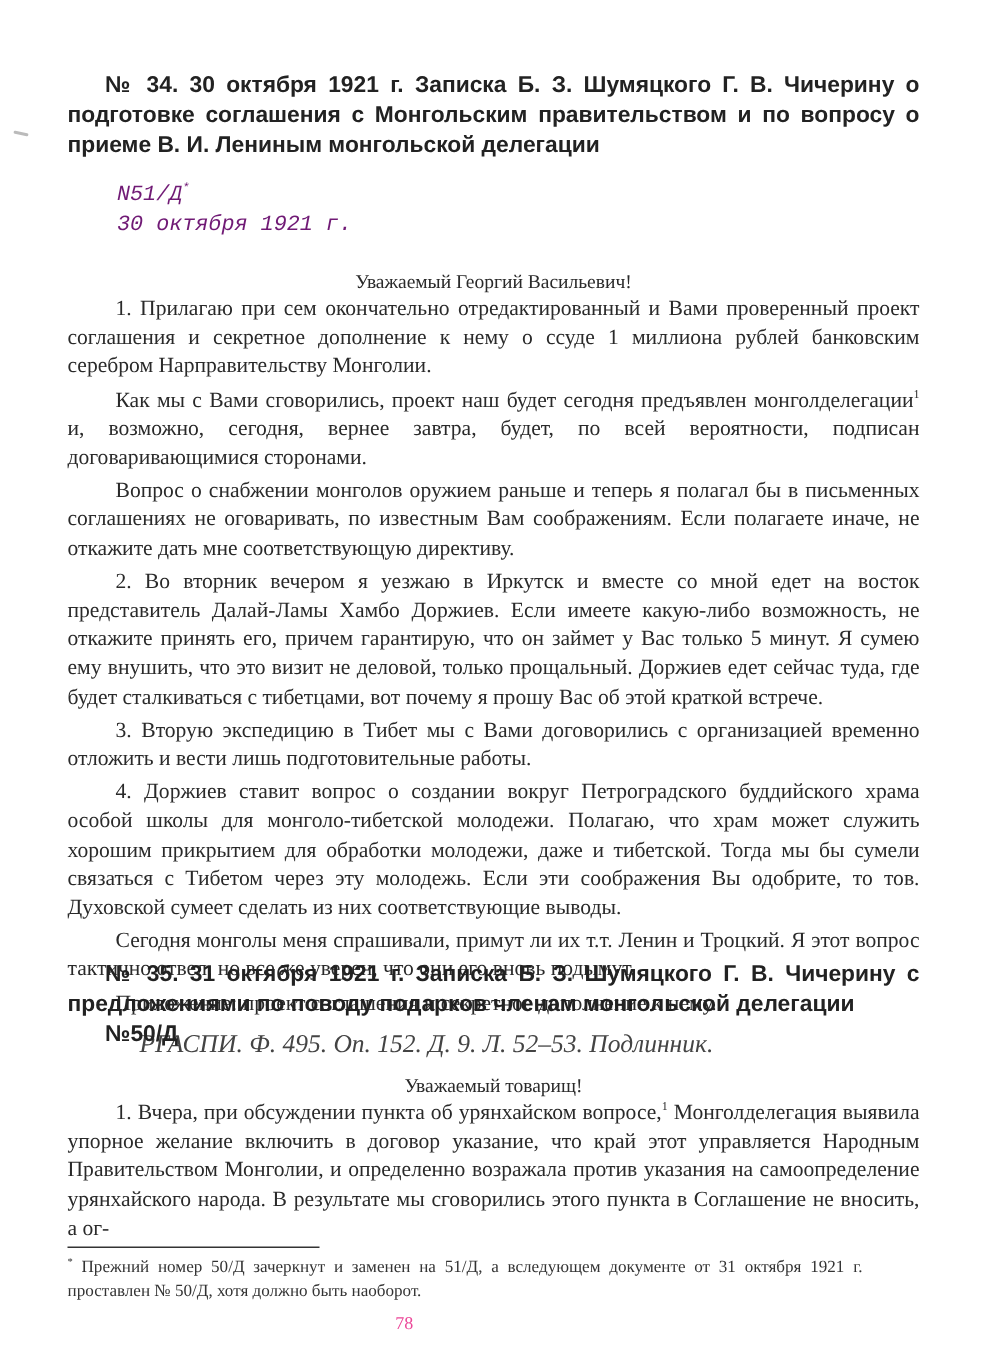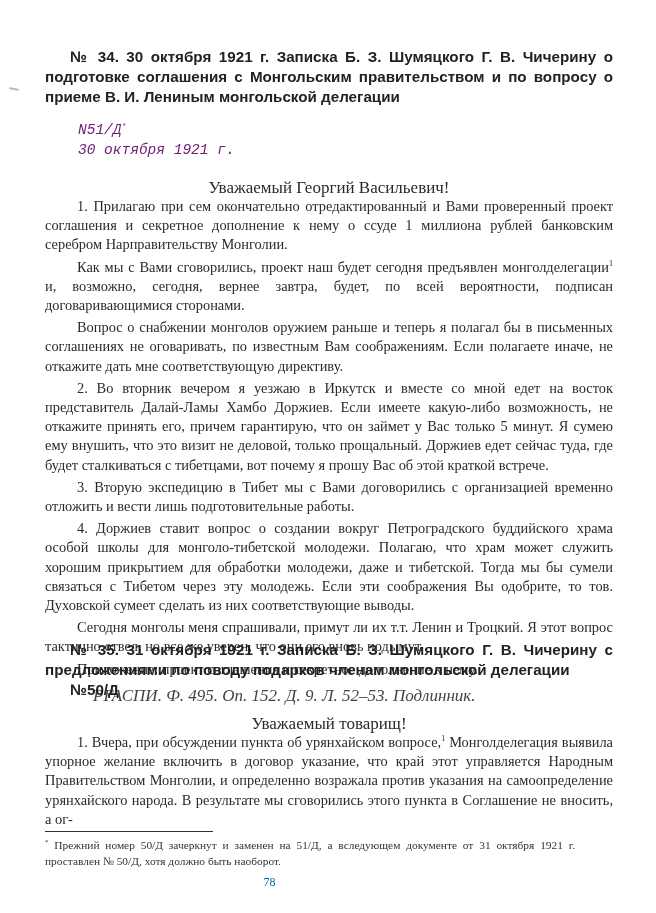--- a/index.html
+++ b/index.html
@@ -3,28 +3,28 @@
 <meta charset="utf-8">
 <style>
   html, body { margin: 0; padding: 0; background: #ffffff; }
   body { width: 656px; height: 913px; position: relative; overflow: hidden; color: #1e1e1e; }
   .page { position: absolute; left: 0; top: 0; width: 656px; height: 913px; border-radius: 26px; }
   .doc { position: absolute; left: 45px; width: 568px; }
   .heading { font-family: "Liberation Sans", sans-serif; font-weight: bold; font-size: 15.2px; line-height: 20px; color: #222; text-indent: 25px; margin: 0; text-align: justify; }
   .meta { font-family: Liberation Mono, monospace; font-style: italic; font-size: 14.5px; line-height: 20px; color: #701a75; margin: 0; padding-left: 33px; }
   .meta sup { font-size: 8px; vertical-align: 6px; }
   .bold-num { font-family: "Liberation Sans", sans-serif; font-weight: bold; font-size: 15.2px; line-height: 20px; color: #222; padding-left: 25px; margin: 0; }
-  .salutation { font-family: "Liberation Serif", serif; font-size: 17px; line-height: 19px; text-align: center; margin: 0; color: #2a2a2a; }
+  .salutation { font-family: "Liberation Serif", serif; font-size: 13px; line-height: 19px; text-align: center; margin: 0; color: #2a2a2a; }
   .para { font-family: "Liberation Serif", serif; font-size: 14.4px; line-height: 19.2px; text-align: justify; text-indent: 32px; margin: 0; color: #2a2a2a; }
   .para sup { font-size: 8px; vertical-align: 6px; line-height: 0; }
   .source { font-family: Liberation Serif, serif; font-style: italic; font-size: 17px; line-height: 16px; margin: 16px; padding-left: 32px; color: #444; }
   .fn-rule { position: absolute; left: 45px; top: 831px; width: 168px; height: 0; border-top: 1px solid #333; }
   .footnote { position: absolute; left: 45px; top: 838px; width: 530px; font-family: "Liberation Serif", serif; font-size: 11.4px; line-height: 15.5px; color: #333; margin: 0; text-align: justify; }
   .footnote sup { font-size: 7px; vertical-align: 5px; line-height: 0; }
-  .page-number { position: absolute; left: 0; width: 539px; top: 875px; text-align: center; font-family: "Liberation Serif", serif; font-size: 12px; color: #0369a1; }
+  .page-number { position: absolute; left: 0; width: 539px; top: 875px; text-align: center; font-family: "Liberation Serif", serif; font-size: 12px; color: #ec4899; }
   .speck { position: absolute; left: 9px; top: 88px; width: 10px; height: 2px; background: #bbb; transform: rotate(12deg); border-radius: 1px; }
 </style>
 </head>
 <body>
 
 <div class="page">
   <div class="speck"></div>
 
   <div class="doc" style="top:47px;">
     <p class="heading">№ 34. 30 октября 1921 г. Записка Б. З. Шумяцкого Г. В. Чичерину о подготовке соглашения с Монгольским правительством и по вопросу о приеме В. И. Лениным монгольской делегации</p>

